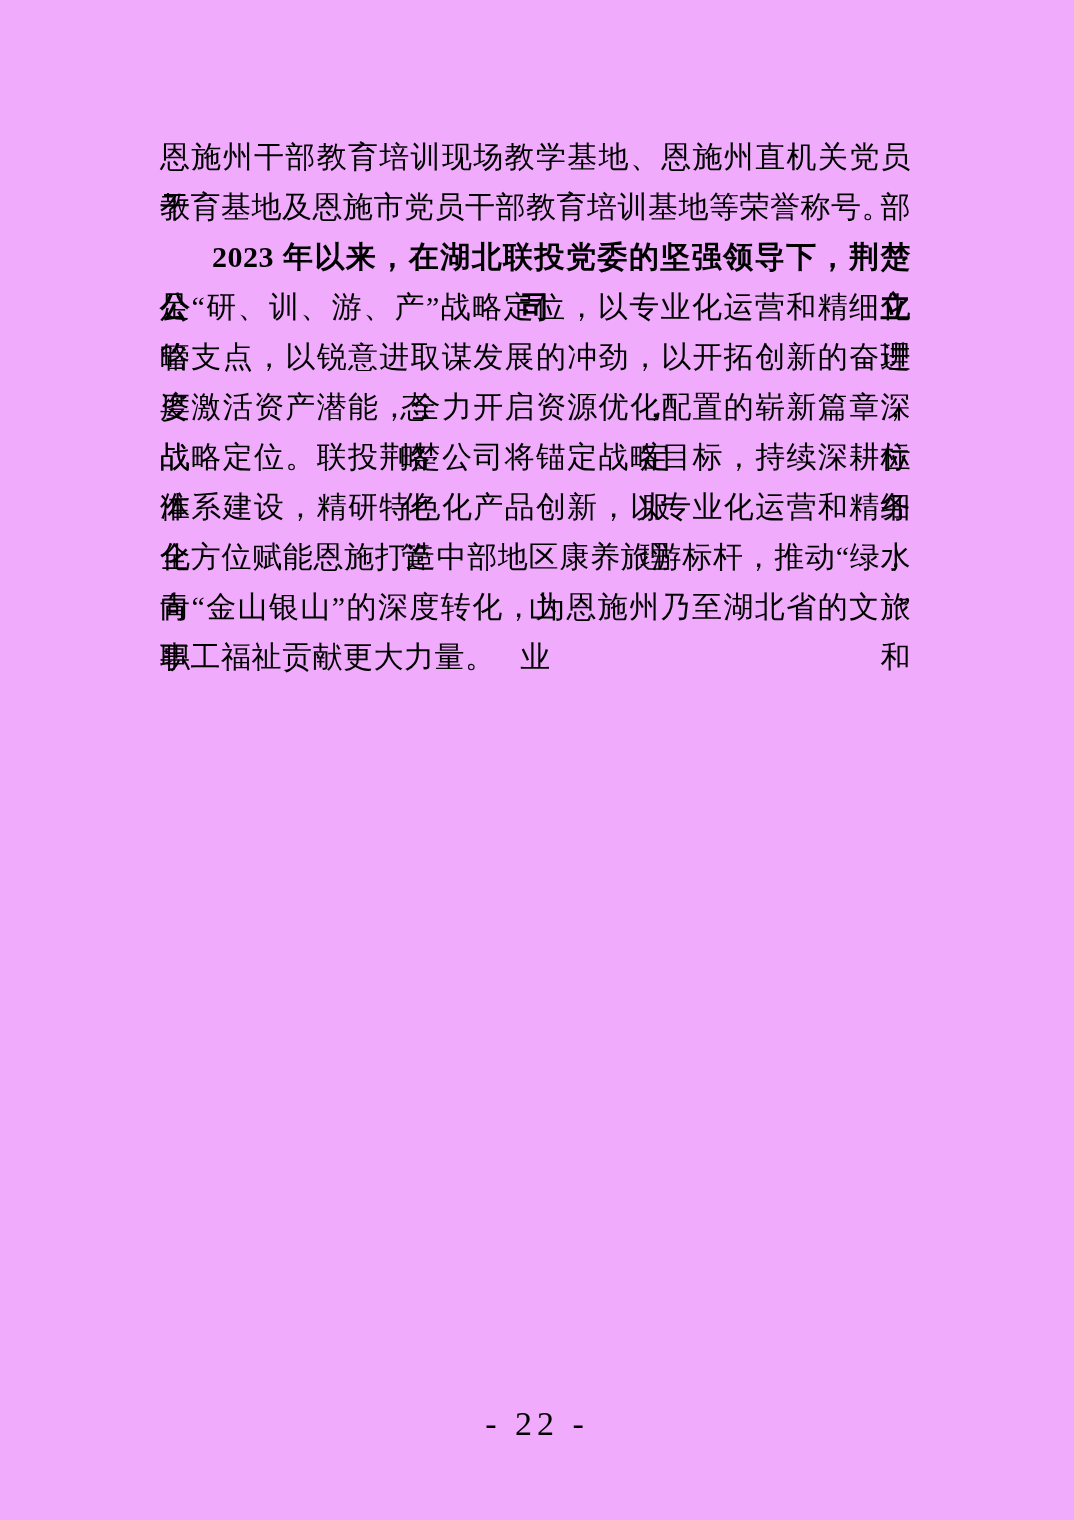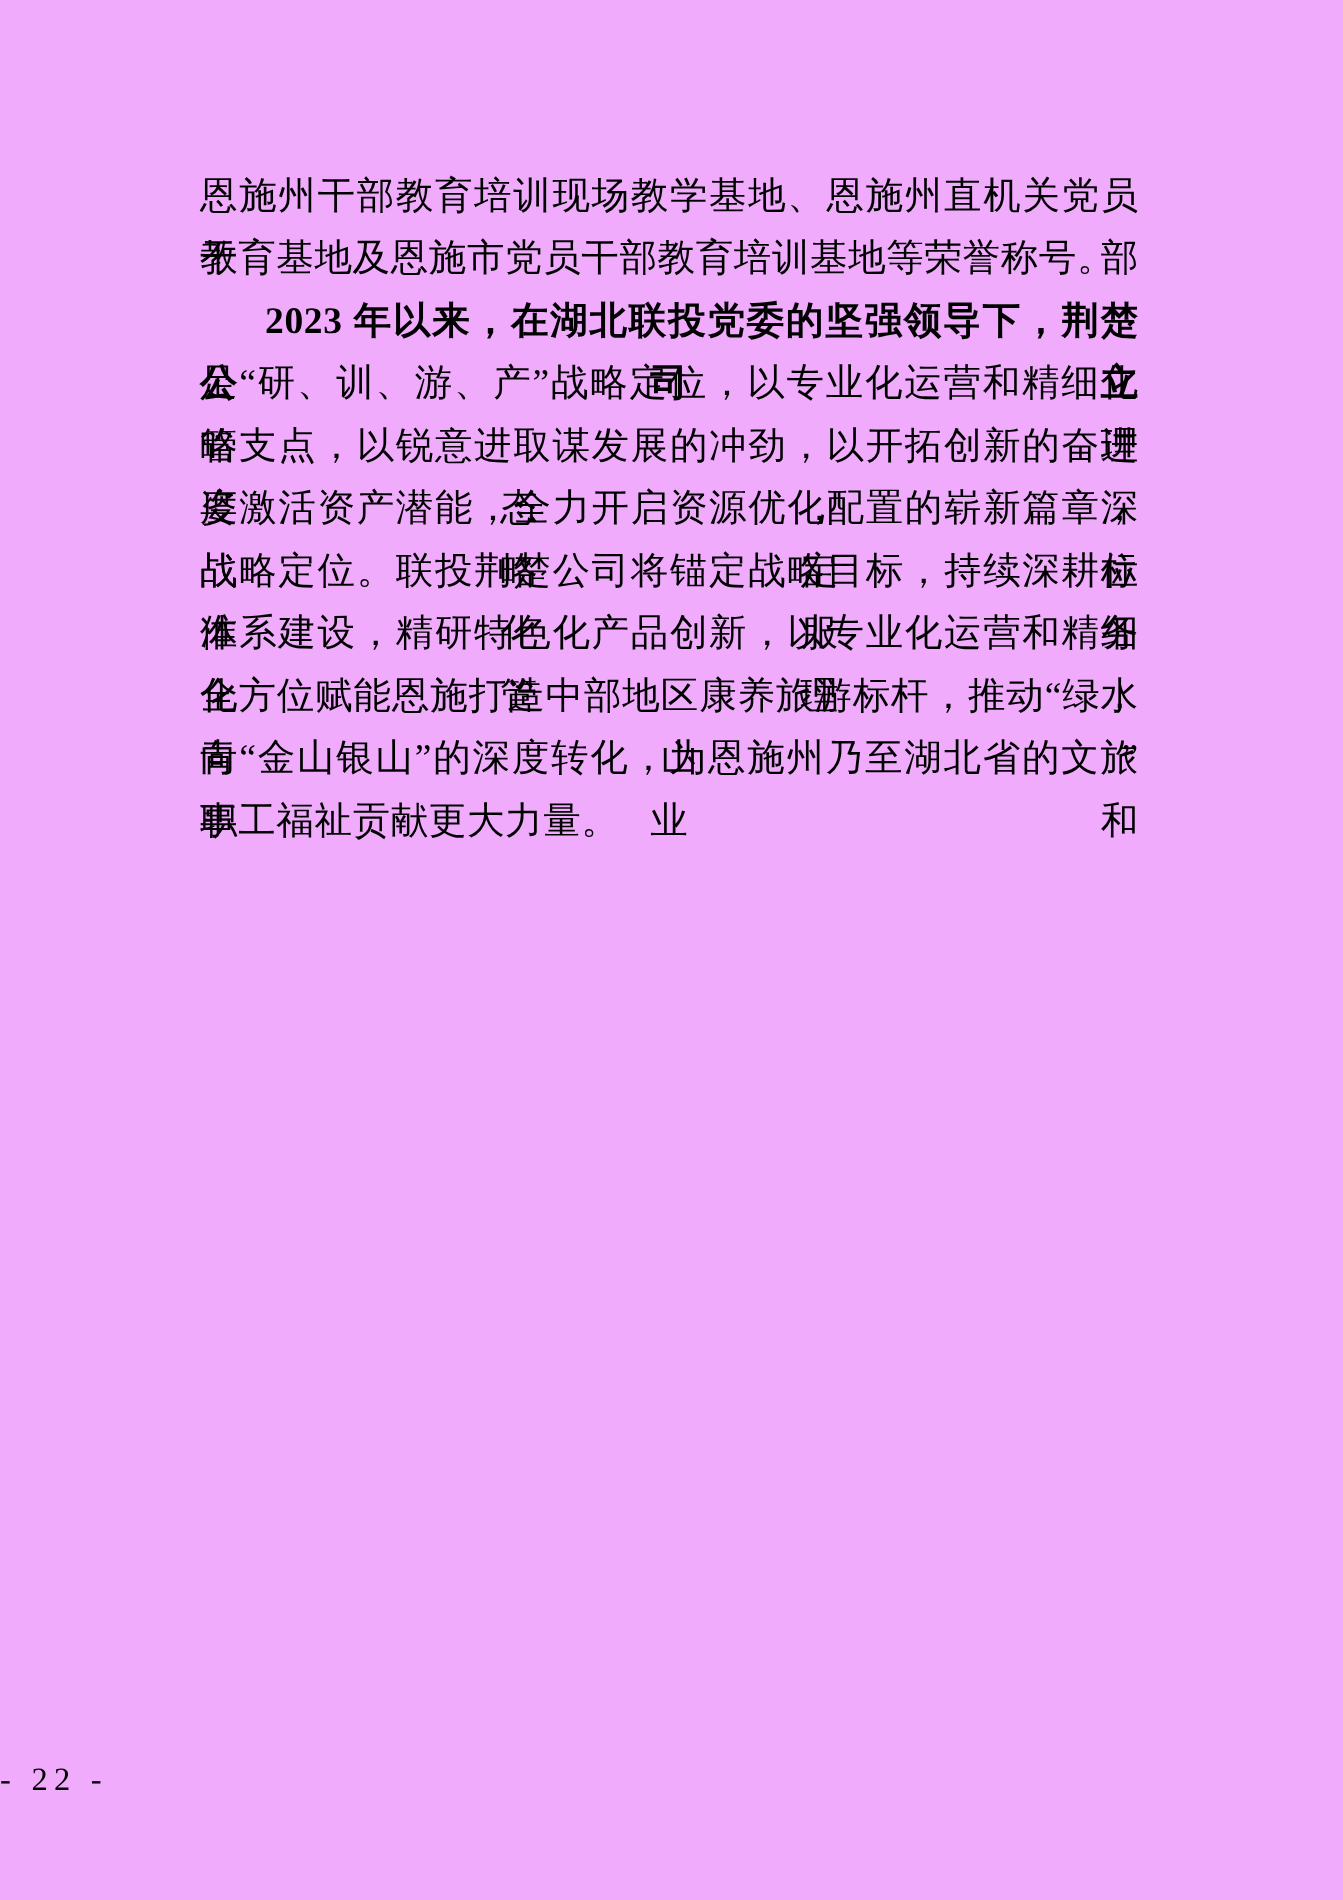--- a/index.html
+++ b/index.html
@@ -46,22 +46,22 @@
   }
   .line.indent {
     text-indent: 52px;
     font-weight: bold;
   }
   .page-number {
     position: absolute;
     left: 0;
     top: 1408px;
     width: 100%;
-    text-align: left;
-    font-size: 26px;
+    text-align: center;
+    font-size: 34px;
     line-height: 32px;
     letter-spacing: 5px;
     color: #000000;
   }
 </style>
 </head>
 <body>
 
 <div class="page">
 

